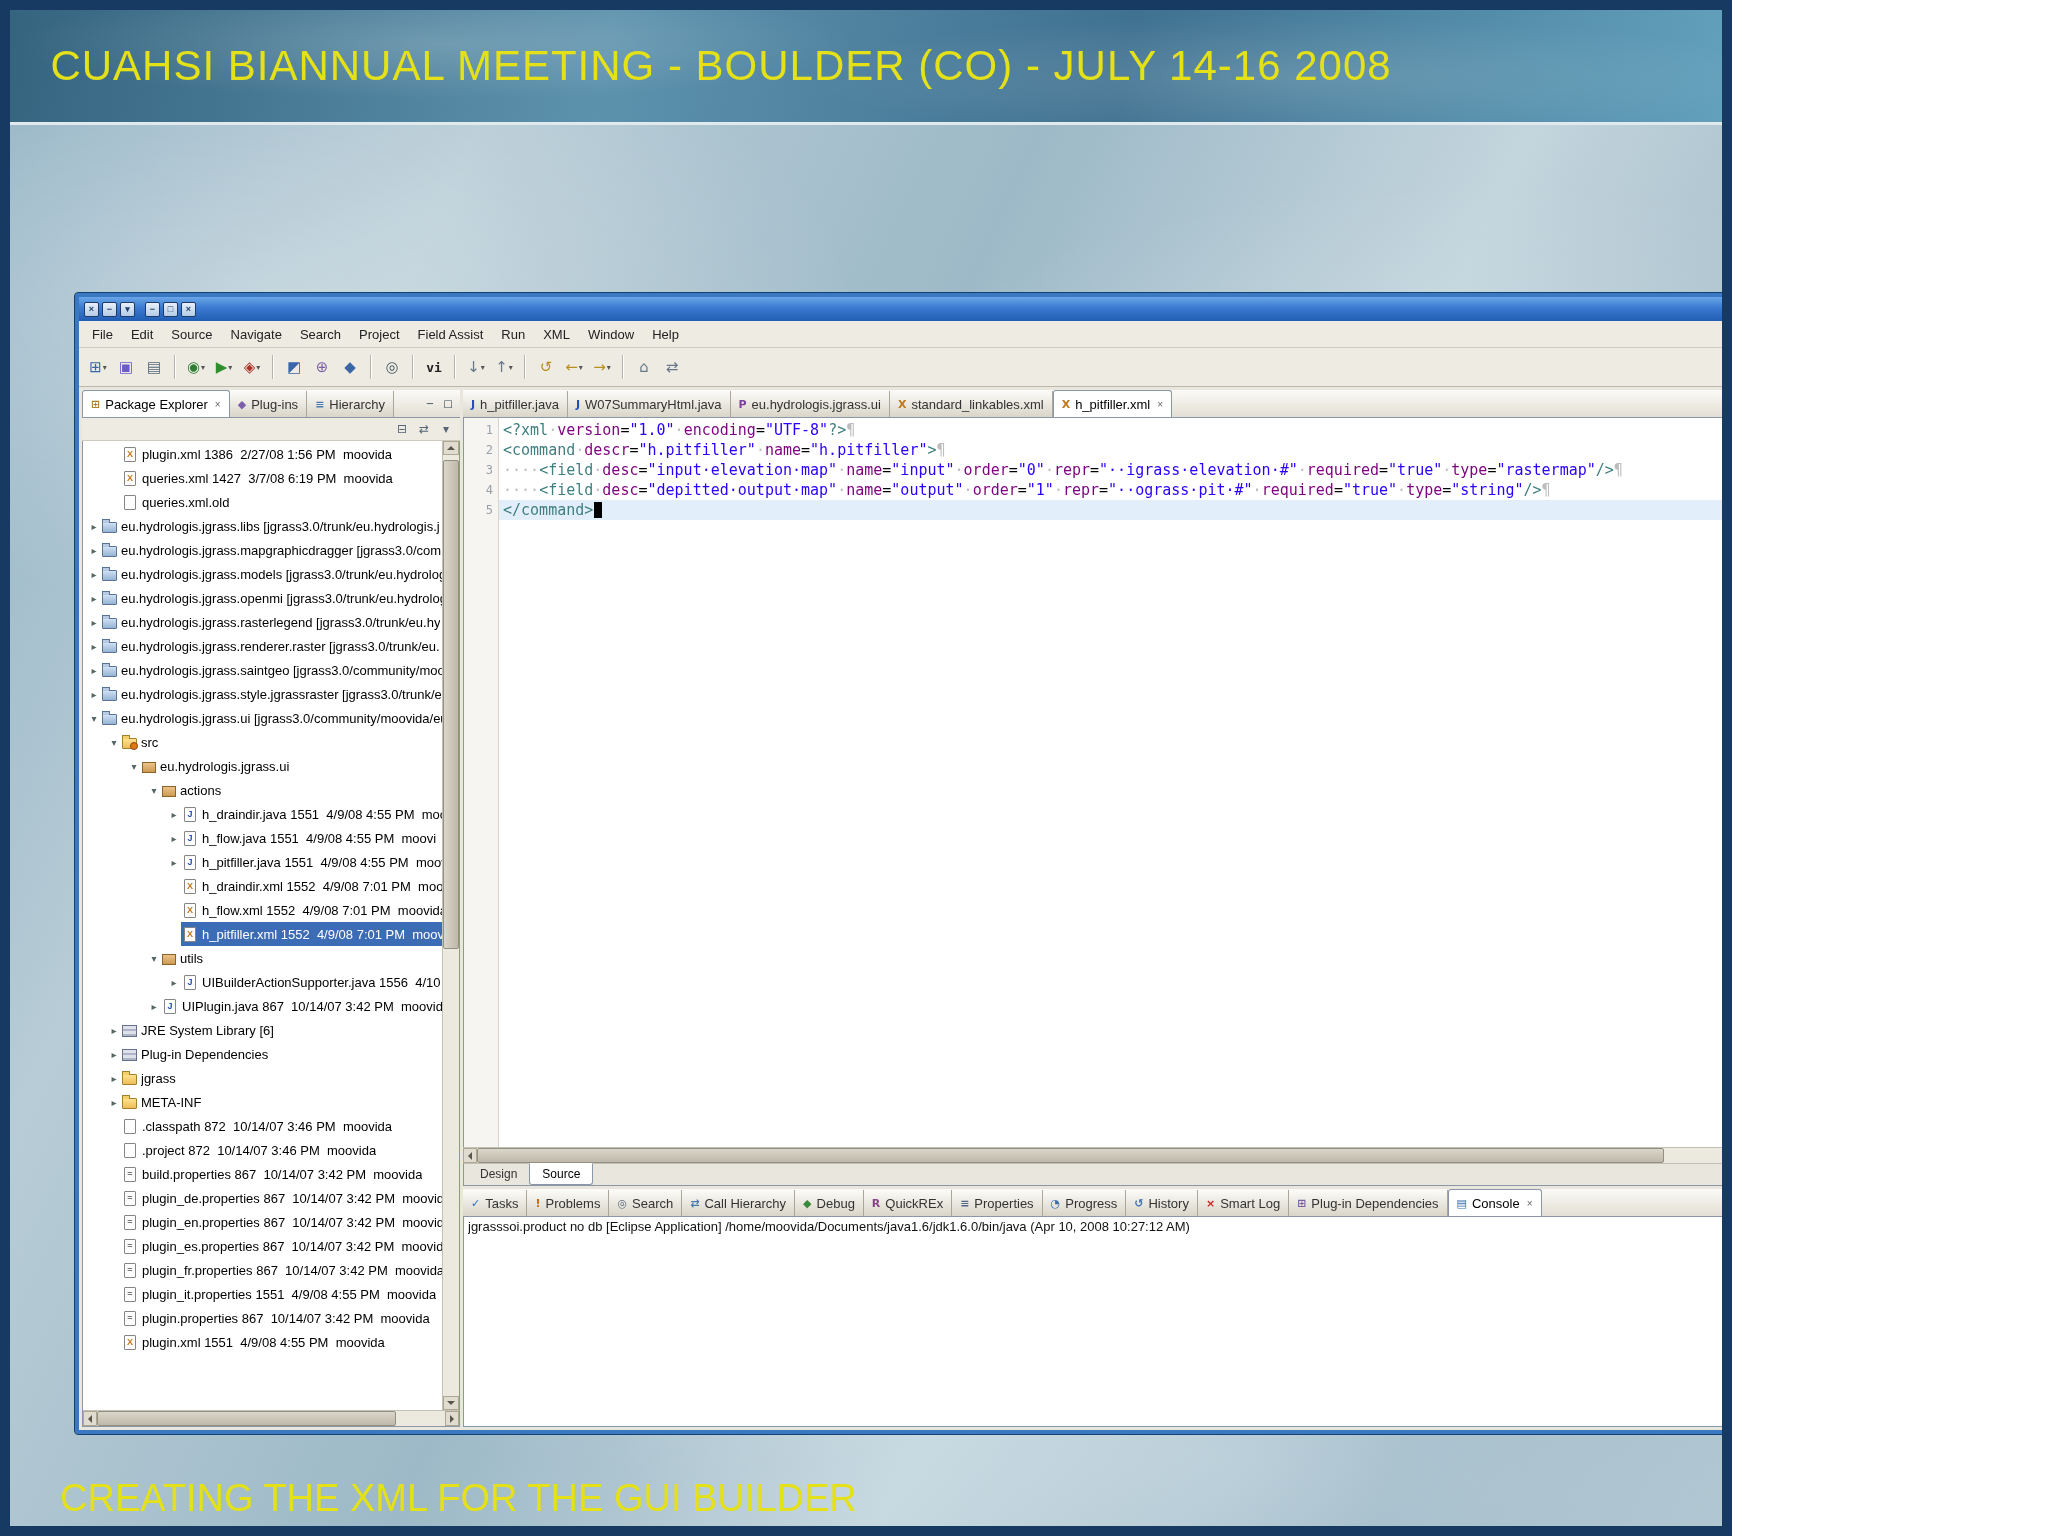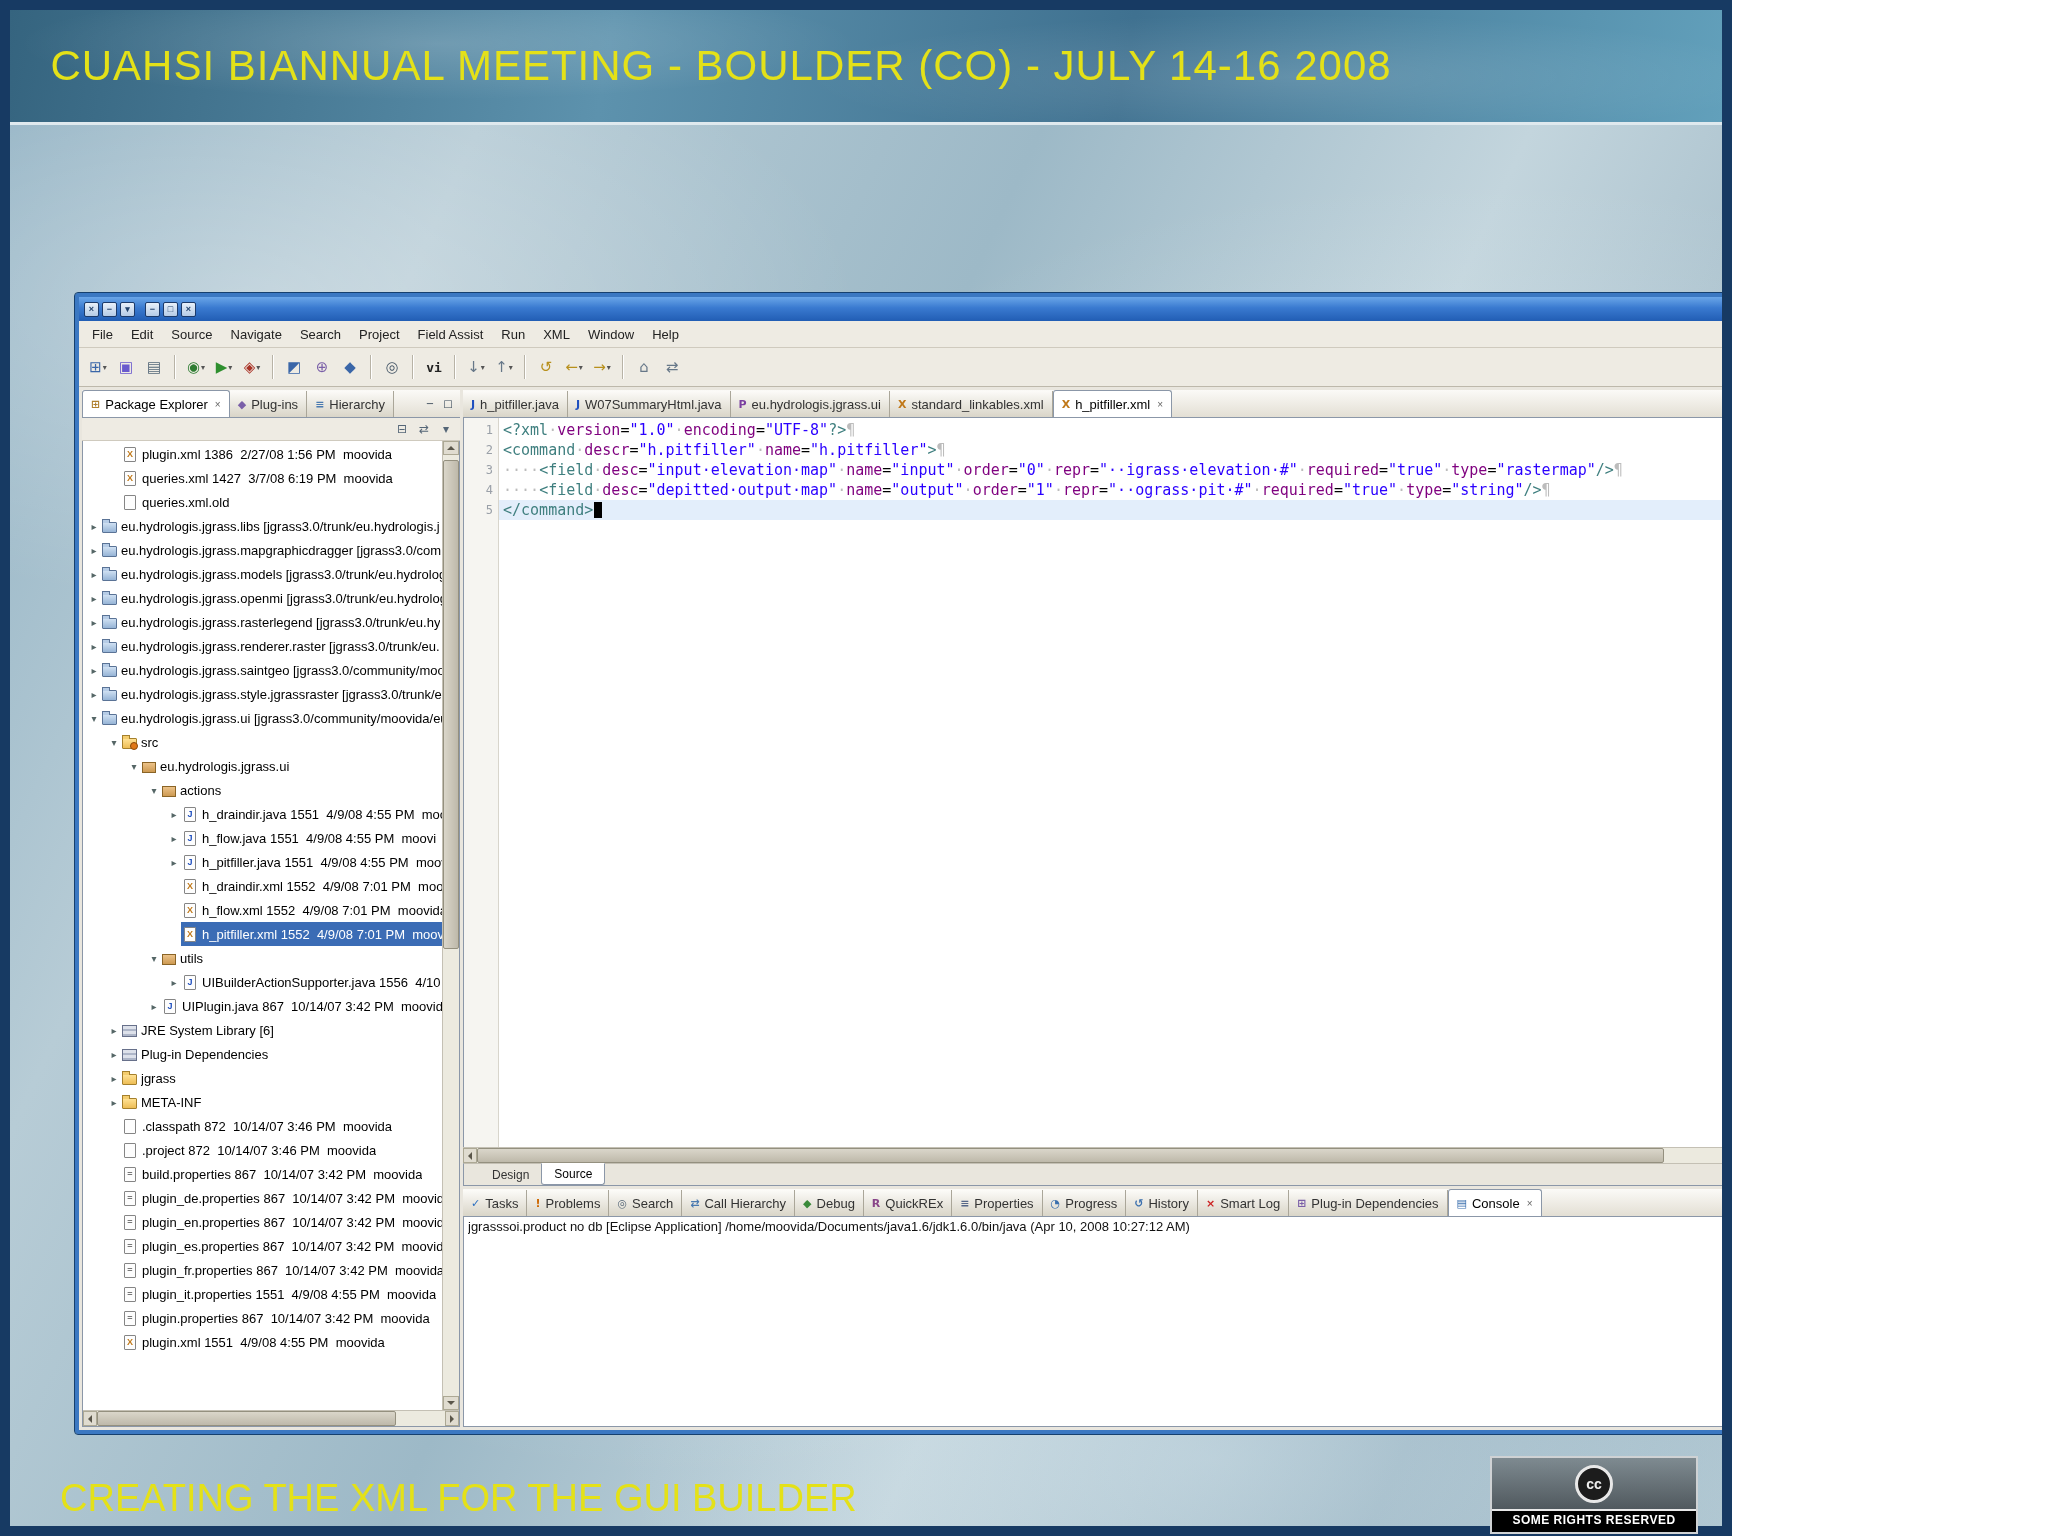--- a/index.html
+++ b/index.html
@@ -119,21 +119,21 @@
 
   .ewrap{flex:1;display:flex;min-height:0;background:#fff;border:1px solid #8b97a8;border-top:none;border-bottom:none;}
   .lnums{width:34px;flex:none;background:#f6f5f1;border-right:1px solid #d8d5cc;padding-top:2px;text-align:right;}
   .lnum{height:20px;font-family:"DejaVu Sans Mono",monospace;font-size:12px;line-height:20px;color:#9aa0a8;padding-right:5px;}
   .codearea{flex:1;min-width:0;padding-top:2px;overflow:hidden;}
   .cline{height:20px;font-family:"DejaVu Sans Mono",monospace;font-size:15px;line-height:20px;white-space:pre;padding-left:4px;}
   .cline.ccur{background:#e3eefb;}
   .cursor{display:inline-block;width:8px;height:16px;background:#000;vertical-align:-3px;margin-left:1px;}
   .overview{width:12px;flex:none;background:#f3f1ec;border-left:1px solid #d0cdc4;}
   .dstabs{height:23px;flex:none;background:#e9e6dd;border:1px solid #8b97a8;border-top:1px solid #c4c0b4;display:flex;
-    align-items:center;padding-left:16px;box-sizing:border-box;}
+    align-items:flex-start;padding-left:4px;box-sizing:border-box;}
   .dstab{font-size:12px;color:#333;padding:3px 12px;}
   .dstab.dsactive{background:#fff;border:1px solid #8b97a8;border-top:1px solid #fff;border-radius:0 0 3px 3px;margin-top:-1px;color:#000;}
 
   .ocontent{flex:1;background:#fff;border:1px solid #8b97a8;border-top:none;border-bottom:none;padding-top:2px;min-height:0;}
   .orow{height:22px;display:flex;align-items:center;font-size:13px;white-space:nowrap;overflow:hidden;}
   .oicon{width:15px;flex:none;text-align:center;font-family:"DejaVu Sans",sans-serif;font-weight:bold;font-size:10px;}
   .oicon.oel{width:13px;height:13px;background:linear-gradient(#f4d18a,#ddab4e);border:1px solid #9a7424;border-radius:2px;
     line-height:12px;margin:0 1px;box-sizing:border-box;}
   .opanel .hscroll{border:1px solid #8b97a8;border-top:1px solid #c4c0b4;box-sizing:border-box;}
 
@@ -820,21 +820,15 @@
             <div class="clabel">jgrasssoi.product no db [Eclipse Application] /home/moovida/Documents/java1.6/jdk1.6.0/bin/java (Apr 10, 2008 10:27:12 AM)</div>
           </div>
         </div>
       </div>
     </div>
 
   </div>
 
   <div class="footer-text">CREATING THE XML FOR THE GUI BUILDER</div>
 
-  <div class="cc-badge">
-    <div class="cc-circle">
-        <span>cc</span>
-      </div>
-    <div class="cc-strip">SOME RIGHTS RESERVED</div>
-  </div>
 
   <div class="frame"></div>
 </div>
 
 </body></html>

